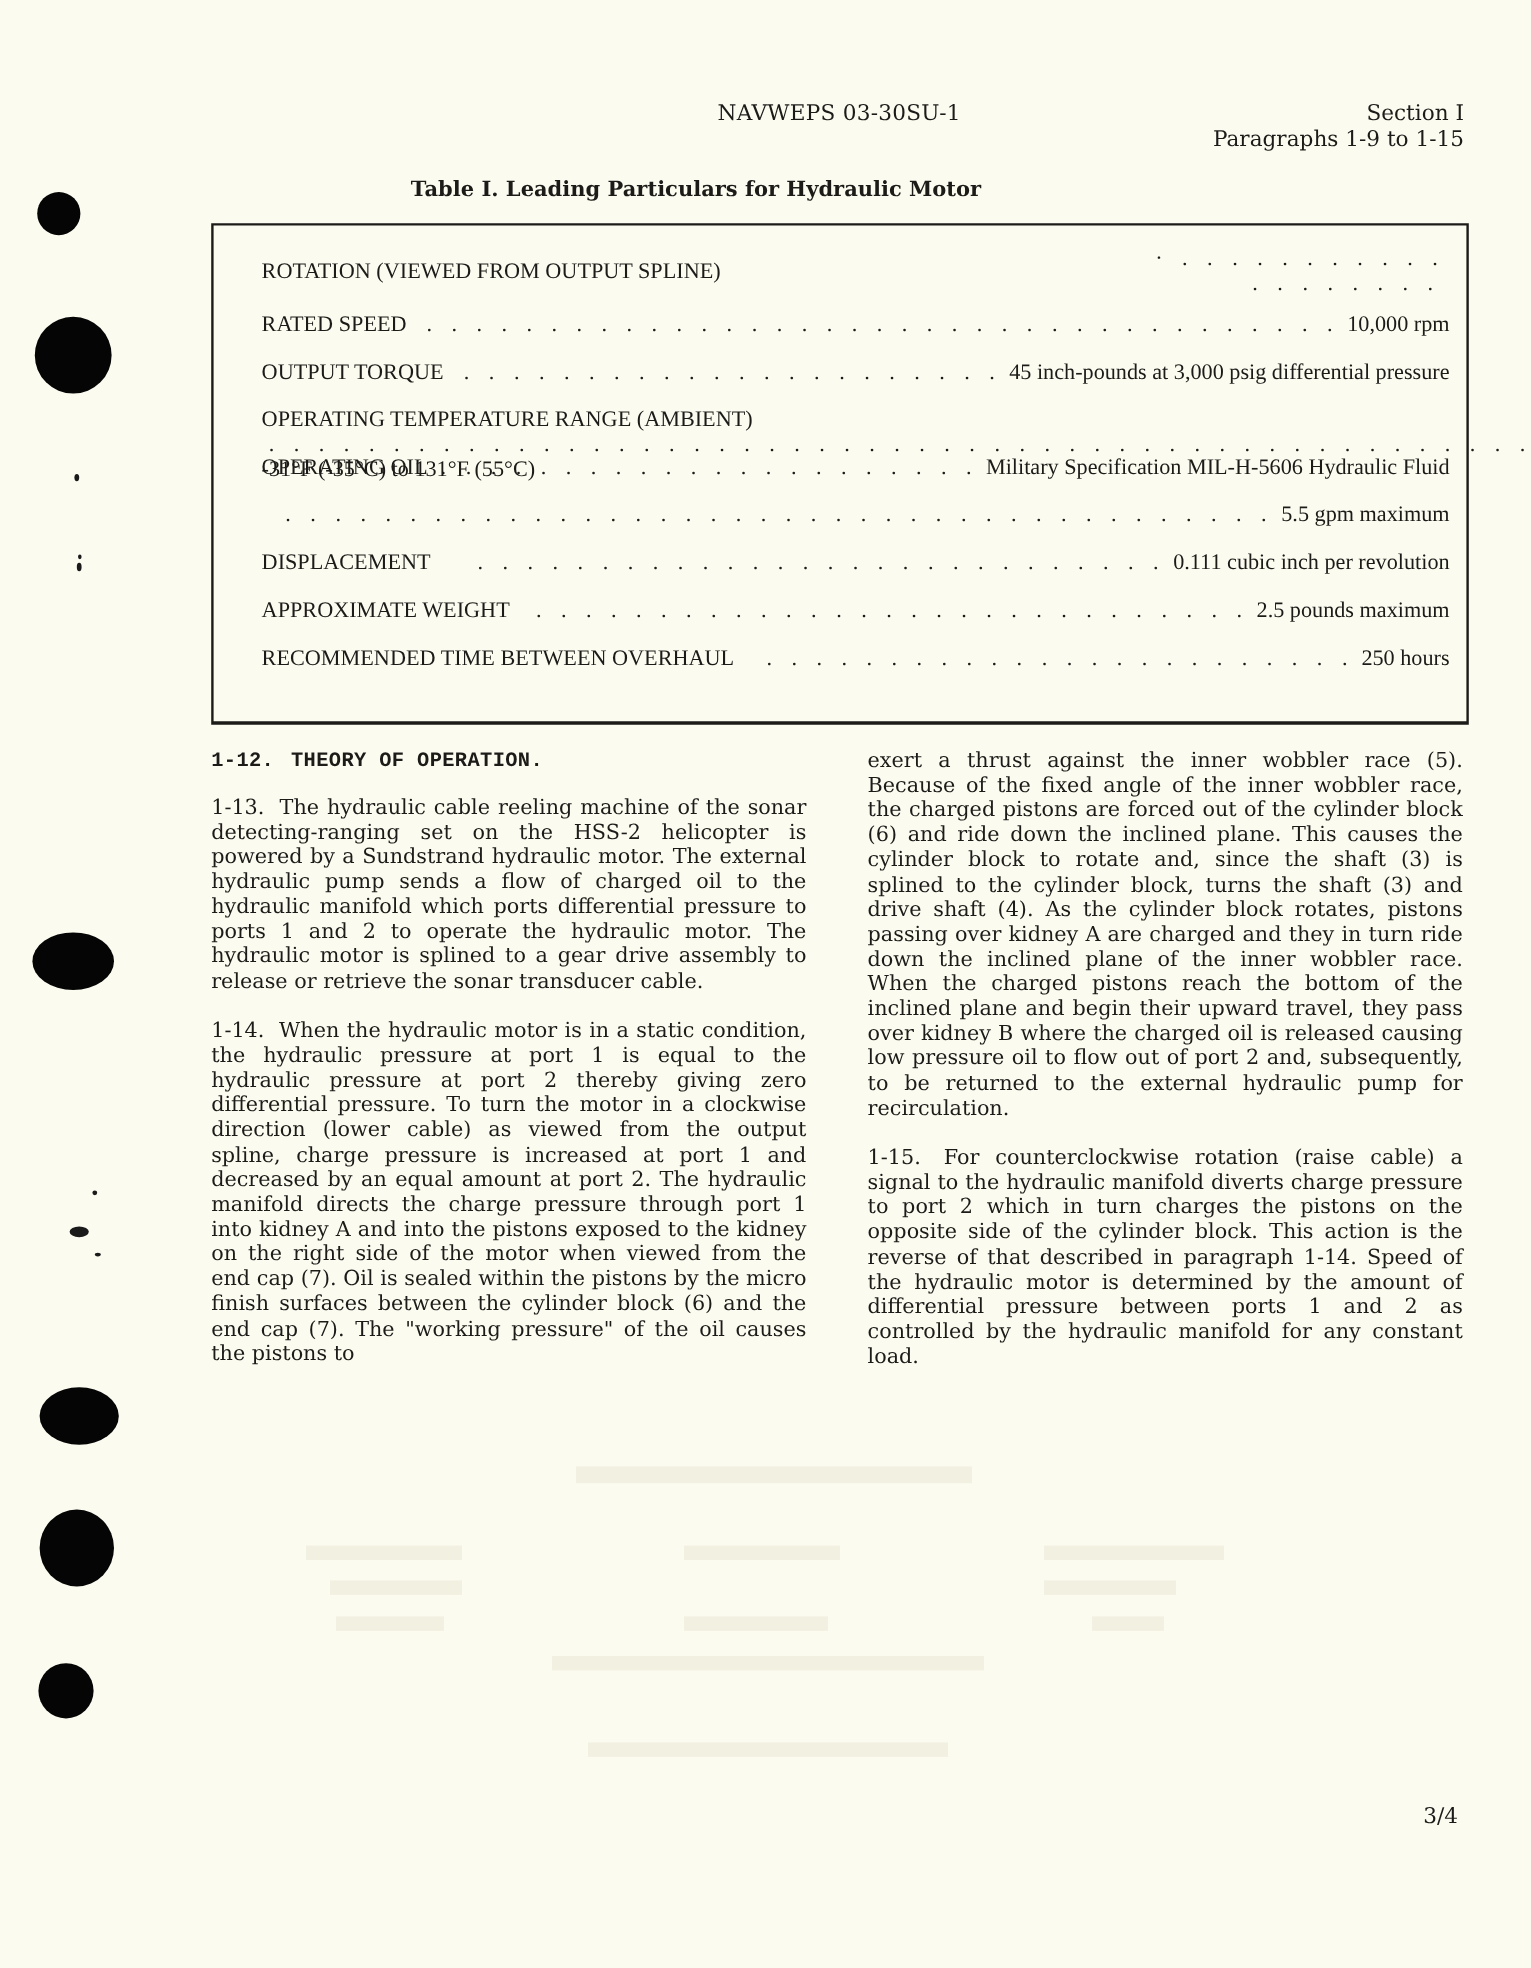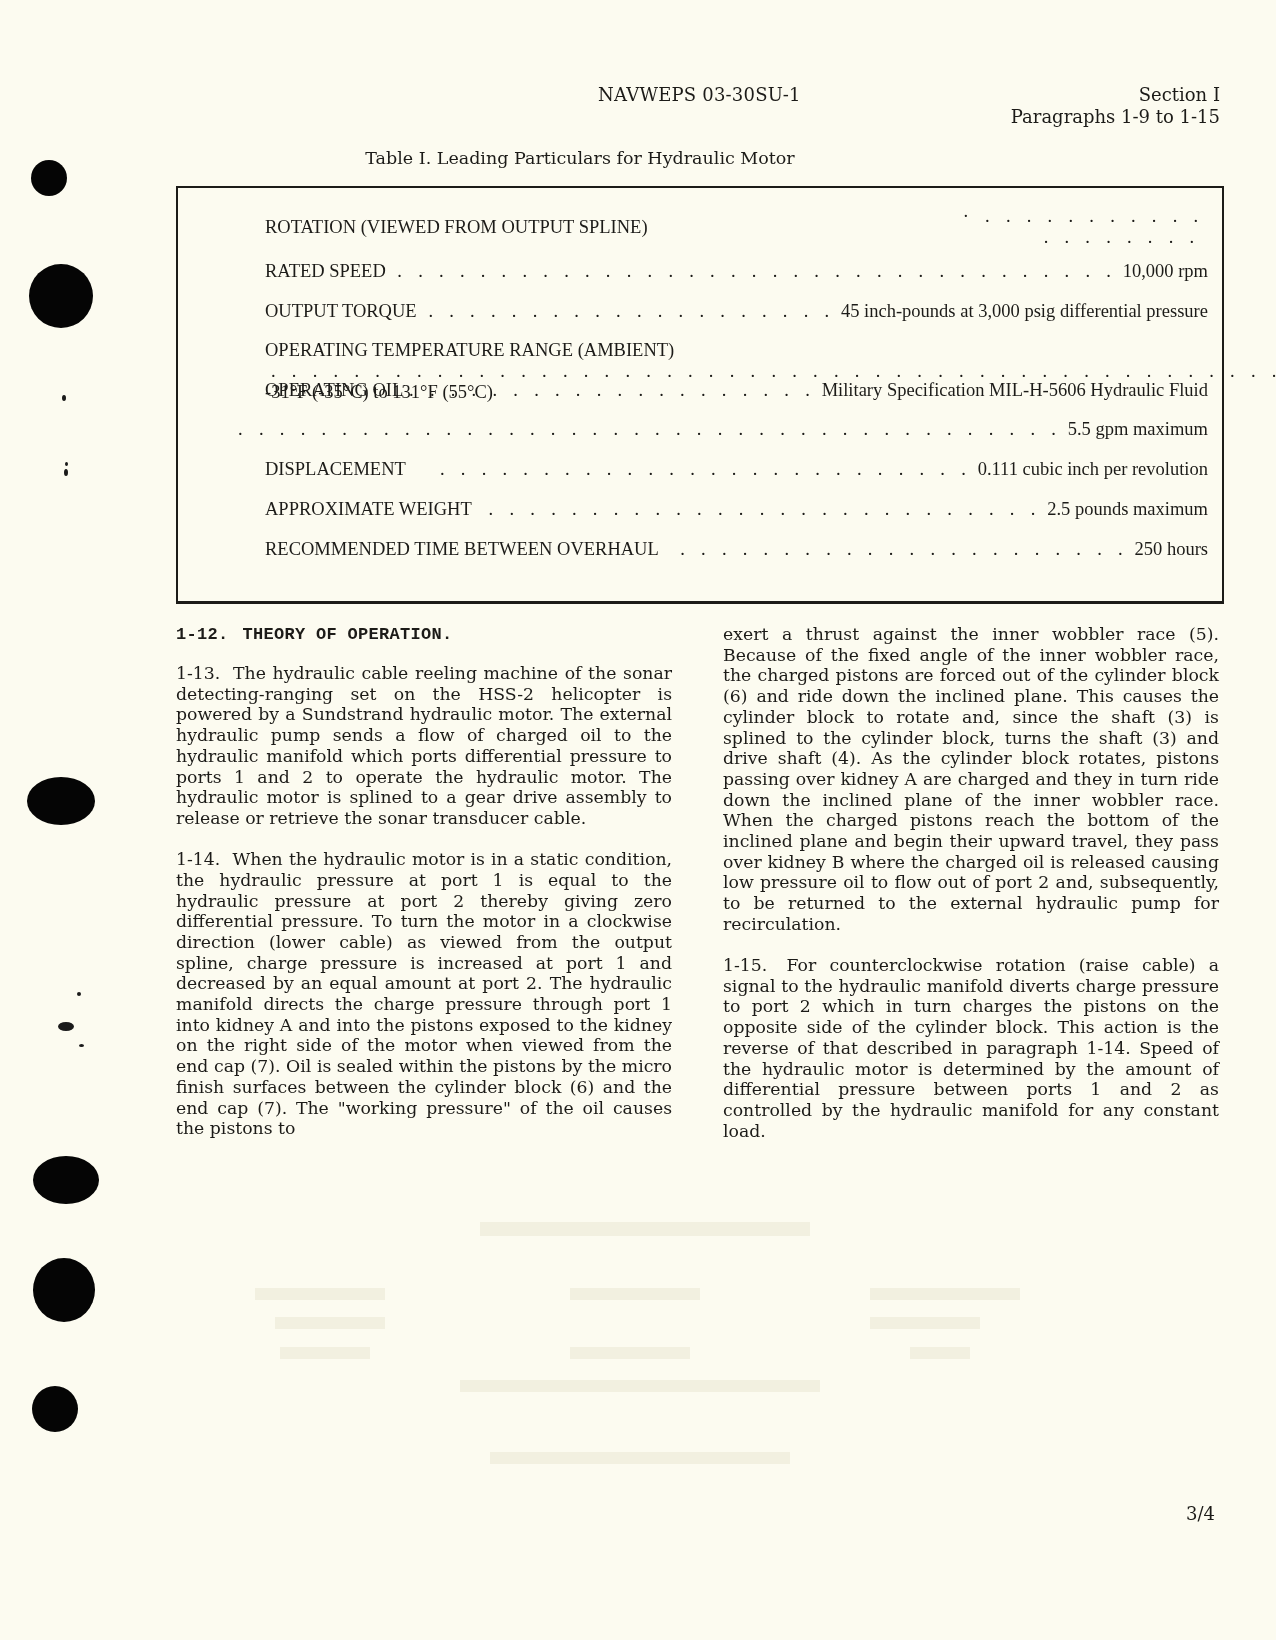--- a/index.html
+++ b/index.html
@@ -40,20 +40,21 @@
       font-size: 18px;
       line-height: 22px;
     }
     .table-title {
       position: absolute;
       left: 0;
       width: 1160px;
       top: 148px;
       text-align: center;
       font-size: 17.5px;
+      font-weight: bold;
     }
     .spec-box {
       position: absolute;
       left: 176px;
       top: 186px;
       width: 1048px;
       height: 418px;
       border: 2px solid #1c1b18;
       border-bottom-width: 3px;
       border-top-width: 2px;
@@ -64,21 +65,20 @@
     .spec-row {
       position: absolute;
       left: 40px;
       right: 14px;
       display: flex;
       align-items: baseline;
     }
     .spec-label {
       white-space: nowrap;
       flex: 0 0 auto;
-      margin-left: 47px;
     }
     .spec-dots {
       flex: 1 1 auto;
       overflow: hidden;
       white-space: nowrap;
       letter-spacing: 5.8px;
       padding: 0 6px;
       text-align: right;
       direction: rtl;
     }

